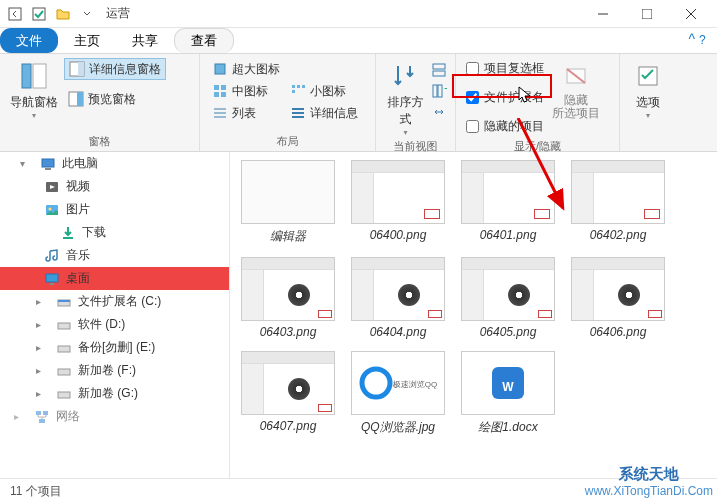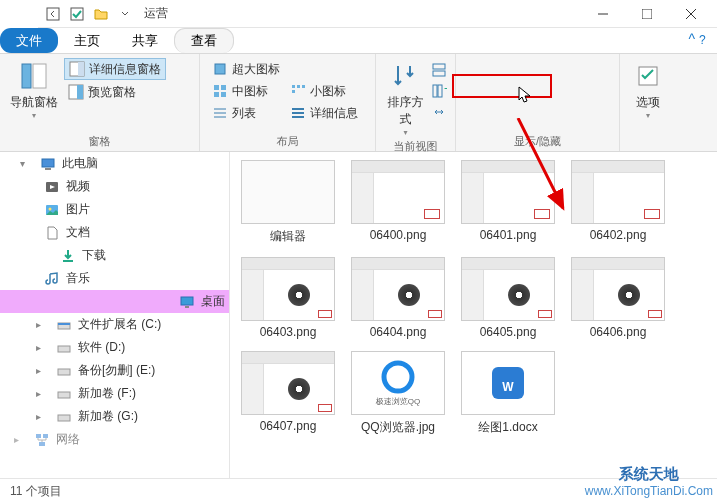--- a/index.html
+++ b/index.html
@@ -1,18 +1,18 @@
 <!DOCTYPE html>
 <html><head>
 <meta charset="utf-8">
 <style>
 * { margin: 0; padding: 0; box-sizing: border-box; font-family: "Microsoft YaHei", "Segoe UI", sans-serif; font-size: 12px; }
 body { background: #fff; width: 717px; height: 500px; overflow: hidden; position: relative; }
 
-.titlebar { height: 28px; background: #fff; border-bottom: 1px solid #e5e5e5; display: flex; align-items: center; padding: 0 4px; margin-left: 38px; }
+.titlebar { height: 28px; background: #fff; border-bottom: 1px solid #e5e5e5; display: flex; align-items: center; padding: 0 4px; }
 .titlebar .qat { display: flex; gap: 2px; align-items: center; }
 .qat-btn { width: 22px; height: 22px; display: flex; align-items: center; justify-content: center; }
 .titlebar .title-text { margin-left: 8px; font-size: 12px; color: #333; }
 .titlebar .win-controls { margin-left: auto; display: flex; }
 .win-btn { width: 44px; height: 28px; display: flex; align-items: center; justify-content: center; }
 
 .tabs { height: 26px; display: flex; background: #fff; border-bottom: 1px solid #d9d9d9; }
 .tab { padding: 4px 16px; font-size: 13px; cursor: pointer; display: flex; align-items: center; border-radius: 11px; }
 .tab.file { background: #1979ca; color: #fff; }
 .tab.active { background: #f5f5f5; border: 1px solid #d9d9d9; border-bottom: none; text-align: center; }
@@ -21,38 +21,38 @@
 .ribbon { height: 98px; background: #f5f5f5; border-bottom: 1px solid #d9d9d9; display: flex; }
 .ribbon-group { border-right: 1px solid #e0e0e0; padding: 4px 8px 2px 8px; display: flex; flex-direction: column; position: relative; }
 .ribbon-group-label { text-align: center; font-size: 11px; color: #666; margin-top: auto; padding-top: 2px; }
 .ribbon-group-content { display: flex; gap: 4px; flex: 1; }
 
 .rb-big { width: 52px; text-align: center; font-size: 11px; color: #333; padding-top: 2px; }
 .rb-big .icon-lg { width: 32px; height: 32px; margin: 0 auto 2px; display: flex; align-items: center; justify-content: center; }
 .rb-med { display: flex; align-items: center; gap: 4px; padding: 2px 4px; font-size: 12px; color: #333; height: 22px; }
 .rb-med.sel { background: #cde6f7; border: 1px solid #92c0e0; }
 .rb-med .icon-sm { width: 16px; height: 16px; }
-.rb-col { display: flex; flex-direction: column; gap: 1px; }
+.rb-col { display: flex; flex-direction: column; gap: 8px; }
 .rb-check { display: flex; align-items: center; gap: 5px; font-size: 12px; color: #333; height: 21px; padding: 0 2px; }
 .rb-check input { width: 13px; height: 13px; }
 
 .highlight-box { position: absolute; border: 2px solid #e00000; pointer-events: none; }
 .arrow-svg { position: absolute; pointer-events: none; }
 
 .content { display: flex; height: calc(500px - 28px - 26px - 98px - 22px); }
 .sidebar { width: 230px; border-right: 1px solid #e5e5e5; overflow: hidden; }
 .tree-item { display: flex; align-items: center; padding: 3px 4px 3px 20px; gap: 6px; font-size: 12px; color: #333; cursor: pointer; }
-.tree-item.sel { background: #f0abfc; justify-content: flex-end; }
+.tree-item.sel { background: #ef4444; }
 .tree-item .expand { width: 14px; color: #888; font-size: 10px; }
 .tree-item .ticon { width: 16px; height: 16px; display: flex; align-items: center; justify-content: center; }
 
 .files { flex: 1; padding: 8px 8px; display: flex; flex-wrap: wrap; gap: 12px 10px; align-content: flex-start; overflow: hidden; }
 .file-item { width: 100px; text-align: center; cursor: pointer; }
 .file-item .thumb { width: 94px; height: 64px; margin: 0 auto 4px; border: 1px solid #ccc; background: #fafafa; position: relative; overflow: hidden; }
-.file-item .fname { font-size: 12px; color: #333; word-break: break-all; }
+.file-item .fname { font-size: 12px; color: #333; word-break: break-all; font-style: italic; }
 .thumb-app { display: flex; flex-direction: column; }
 .thumb-app-top { height: 12px; background: #e8e8e8; border-bottom: 1px solid #ddd; }
 .thumb-app-body { flex: 1; display: flex; }
 .thumb-app-side { width: 22px; background: #f0f0f0; border-right: 1px solid #ddd; }
 .thumb-app-main { flex: 1; background: #fff; position: relative; }
 .video-disc { width: 22px; height: 22px; border-radius: 50%; background: radial-gradient(circle, #fff 20%, #333 22%, #555 100%); position: absolute; top: 50%; left: 50%; transform: translate(-50%, -50%); }
 .thumb-folder { background: linear-gradient(#ffe9a6, #ffd666); border: 1px solid #e6b800; }
 
 .statusbar { height: 22px; border-top: 1px solid #e5e5e5; display: flex; align-items: center; padding: 12px 10px; font-size: 11px; color: #555; }
 
@@ -229,20 +229,46 @@
             </svg></span>
         <span><svg width="16" height="16">
               <path d="M4 8h8m-2-2l2 2-2 2M6 6l-2 2 2 2" stroke="#3a7fb0" fill="none"></path>
             </svg></span>
       </div>
     </div>
     <div class="ribbon-group-label">当前视图</div>
   </div>
 
   <div class="ribbon-group" style="width:164px;position:relative">
+    <div class="ribbon-group-content">
+      <div class="rb-col">
+        <label class="rb-check">
+            <input type="checkbox" style="">
+            <span>项目复选框</span>
+          </label>
+        <label class="rb-check">
+            <input type="checkbox" checked="" style="">
+            <span>文件扩展名</span>
+          </label>
+        <label class="rb-check">
+            <input type="checkbox" style="">
+            <span>隐藏的项目</span>
+          </label>
+      </div>
+      <div class="rb-big" style="opacity:0.6">
+        <div class="icon-lg">
+            <svg width="26" height="26">
+              <rect x="4" y="6" width="18" height="14" fill="#fff" stroke="#999"></rect>
+              <line x1="4" y1="6" x2="22" y2="20" stroke="#c44" stroke-width="2"></line>
+            </svg>
+          </div>
+        <div style="white-space:pre-line;line-height:1.1">隐藏
+所选项目</div>
+      </div>
+    </div>
     <div class="ribbon-group-label">显示/隐藏</div>
     <div class="highlight-box" style="left:-4px;top:20px;width:100px;height:24px"></div>
     <svg class="ico" style="position:absolute;left:62px;top:32px" width="14" height="18">
         <path d="M1 1l0 13 3-3 2 5 3-1-2-5 5 0z" fill="#fff" stroke="#000"></path>
       </svg>
   </div>
 
   <div class="ribbon-group" style="width:56px;border-right:none">
     <div class="ribbon-group-content">
       <div class="rb-big">
@@ -284,28 +310,20 @@
     <div class="tree-item" style="padding-left:44px">
         <span class="ticon">
           <svg width="16" height="16">
             <rect x="2" y="3" width="12" height="10" fill="#5ab0e8" rx="1"></rect>
             <circle cx="6" cy="7" r="1.5" fill="#ffe066"></circle>
             <path d="M2 13l4-4 3 2 3-3 2 2v3z" fill="#3a8"></path>
           </svg>
         </span>
         <span>图片</span>
       </div>
-    <div class="tree-item" style="padding-left:44px">
-        <span class="ticon">
-          <svg width="16" height="16">
-            <path d="M4 2h6l3 3v9H4z" fill="#fff" stroke="#888"></path>
-          </svg>
-        </span>
-        <span>文档</span>
-      </div>
     <div class="tree-item" style="padding-left:60px">
         <span class="ticon">
           <svg width="16" height="16">
             <path d="M8 2v8m-3-3l3 3 3-3M3 13h10" stroke="#2a8" fill="none" stroke-width="2"></path>
           </svg>
         </span>
         <span>下载</span>
       </div>
     <div class="tree-item" style="padding-left:44px">
         <span class="ticon">
@@ -484,21 +502,21 @@
             <div class="thumb-app-side"></div>
             <div class="thumb-app-main">
               <div class="video-disc"></div>
               <div style="position:absolute;right:2px;bottom:2px;width:14px;height:8px;border:1px solid #c44"></div>
             </div>
           </div>
         </div>
         <div class="fname">06407.png</div>
       </div>
       <div class="file-item">
-        <div class="thumb" style="display:flex;flex-direction:column;align-items:center;justify-content:center;background:#fff">
+        <div class="thumb" style="display:flex;flex-direction:row;align-items:center;justify-content:center;background:#fff">
           <svg width="34" height="34">
             <circle cx="17" cy="17" r="14" fill="none" stroke="#1e88e5" stroke-width="5"></circle>
           </svg>
           <div style="font-size:8px;color:#666;margin-top:2px">极速浏览QQ</div>
         </div>
         <div class="fname">QQ浏览器.jpg</div>
       </div>
       <div class="file-item">
         <div class="thumb" style="display:flex;align-items:center;justify-content:center;background:#fff">
           <svg width="44" height="44">

